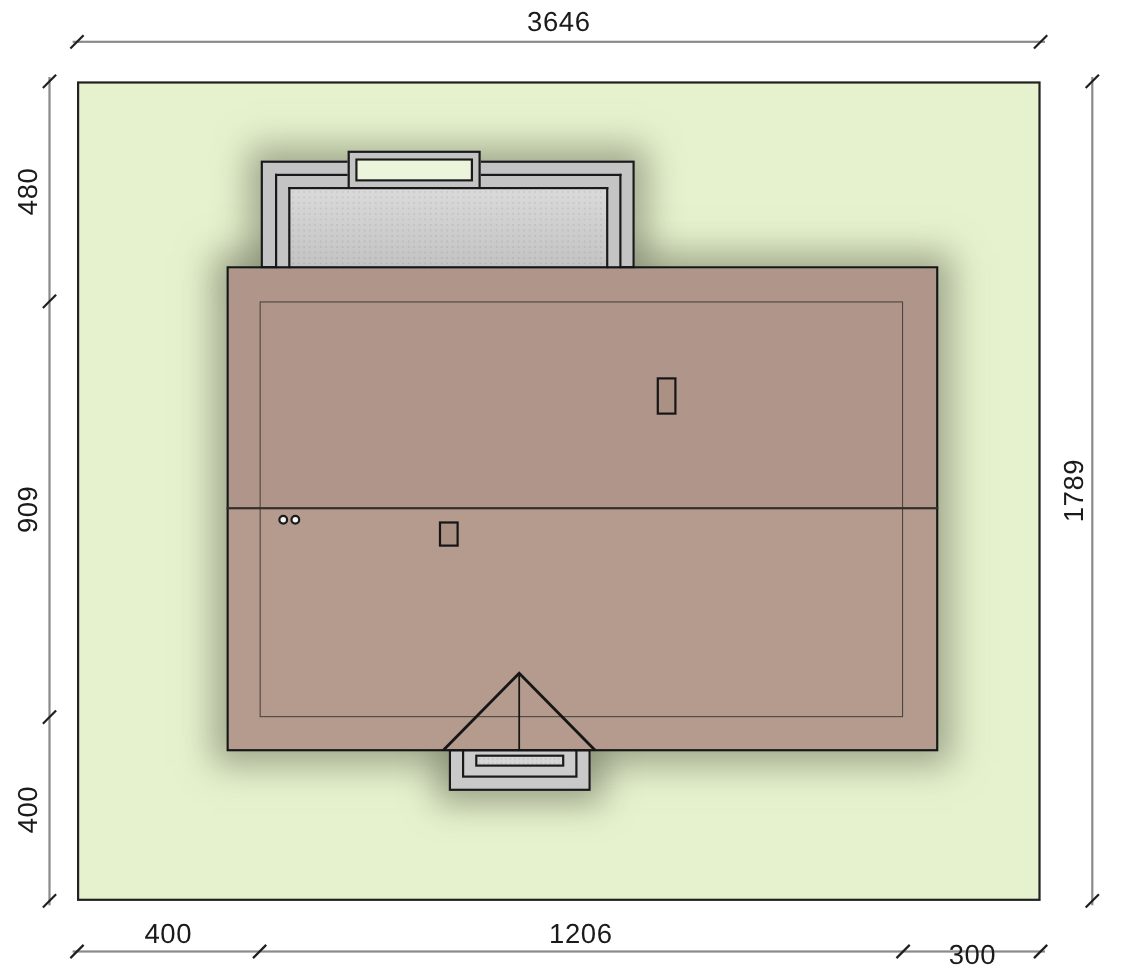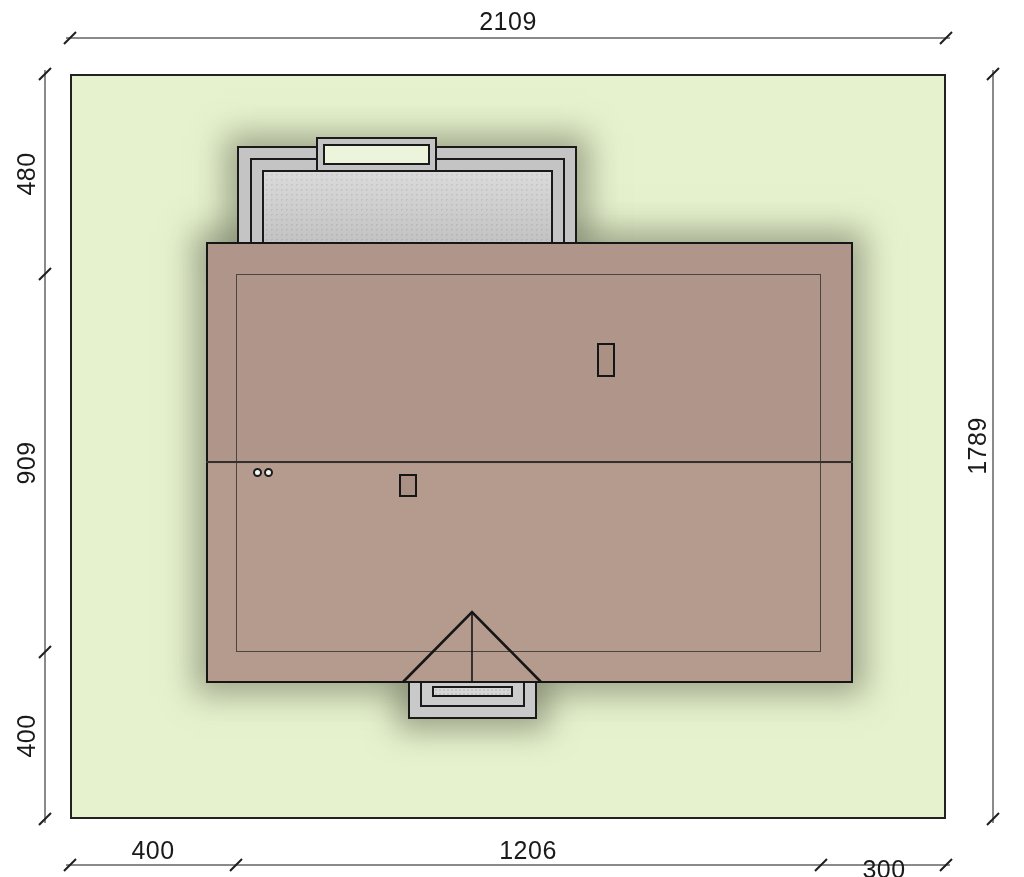--- a/index.html
+++ b/index.html
@@ -119,21 +119,21 @@
   <div class="abs tick" style="left:946px; top:865px;"></div>
 
   <div class="abs tick" style="left:45px; top:74px;"></div>
   <div class="abs tick" style="left:45px; top:274px;"></div>
   <div class="abs tick" style="left:45px; top:652px;"></div>
   <div class="abs tick" style="left:45px; top:819px;"></div>
 
   <div class="abs tick" style="left:993px; top:74px;"></div>
   <div class="abs tick" style="left:993px; top:819px;"></div>
 
-  <div class="abs dim-label" style="left:508px; top:21px;">2109</div>
+  <div class="abs dim-label" style="left:508px; top:21px;">3646</div>
 
   <div class="abs dim-label" style="left:153px; top:850px;">400</div>
   <div class="abs dim-label" style="left:528px; top:850px;">1206</div>
   <div class="abs dim-label" style="left:884px; top:869px;">300</div>
 
   <div class="abs dim-label vert" style="left:26px; top:174px;">480</div>
   <div class="abs dim-label vert" style="left:26px; top:463px;">909</div>
   <div class="abs dim-label vert" style="left:26px; top:736px;">400</div>
 
   <div class="abs dim-label vert" style="left:977px; top:446px;">1789</div>

